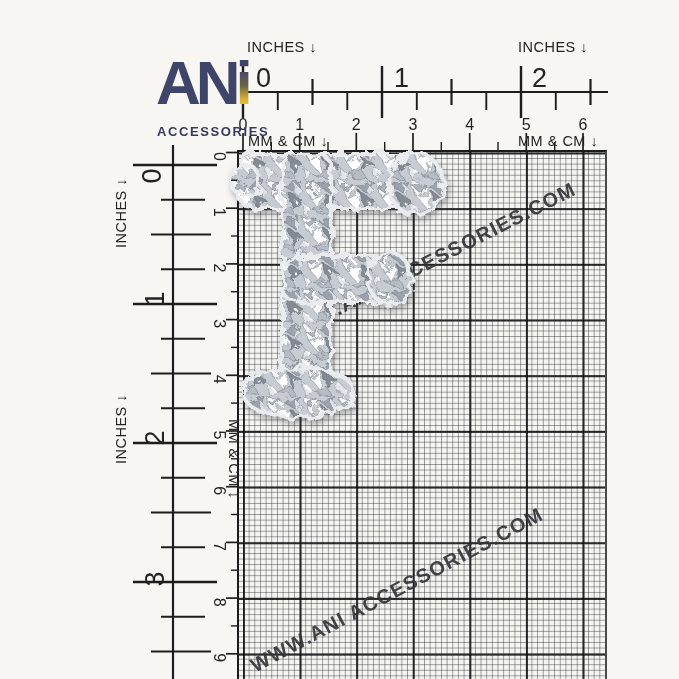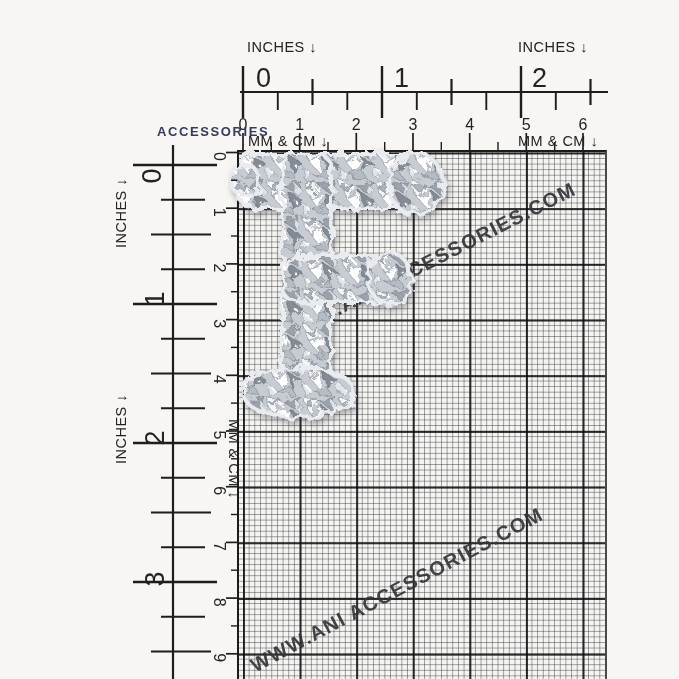--- a/index.html
+++ b/index.html
@@ -219,15 +219,16 @@
     <text class="num-sm" x="220" y="323.6" text-anchor="middle" dy=".35em" transform="rotate(90 220 323.6)">3</text>
     <text class="num-sm" x="220" y="379.3" text-anchor="middle" dy=".35em" transform="rotate(90 220 379.3)">4</text>
     <text class="num-sm" x="220" y="435" text-anchor="middle" dy=".35em" transform="rotate(90 220 435)">5</text>
     <text class="num-sm" x="220" y="490.7" text-anchor="middle" dy=".35em" transform="rotate(90 220 490.7)">6</text>
     <text class="num-sm" x="220" y="546.4" text-anchor="middle" dy=".35em" transform="rotate(90 220 546.4)">7</text>
     <text class="num-sm" x="220" y="602.1" text-anchor="middle" dy=".35em" transform="rotate(90 220 602.1)">8</text>
     <text class="num-sm" x="220" y="657.8" text-anchor="middle" dy=".35em" transform="rotate(90 220 657.8)">9</text>
     <text class="lbl" x="229" y="459" text-anchor="middle" transform="rotate(90 229 459)">MM &amp; CM ↓</text>
   </svg>
 
+  <div class="logo"><span>AN</span><span class="gi">i</span></div>
   <div class="logo-sub">ACCESSORIES</div>
 
 </div>
 
 </body></html>

